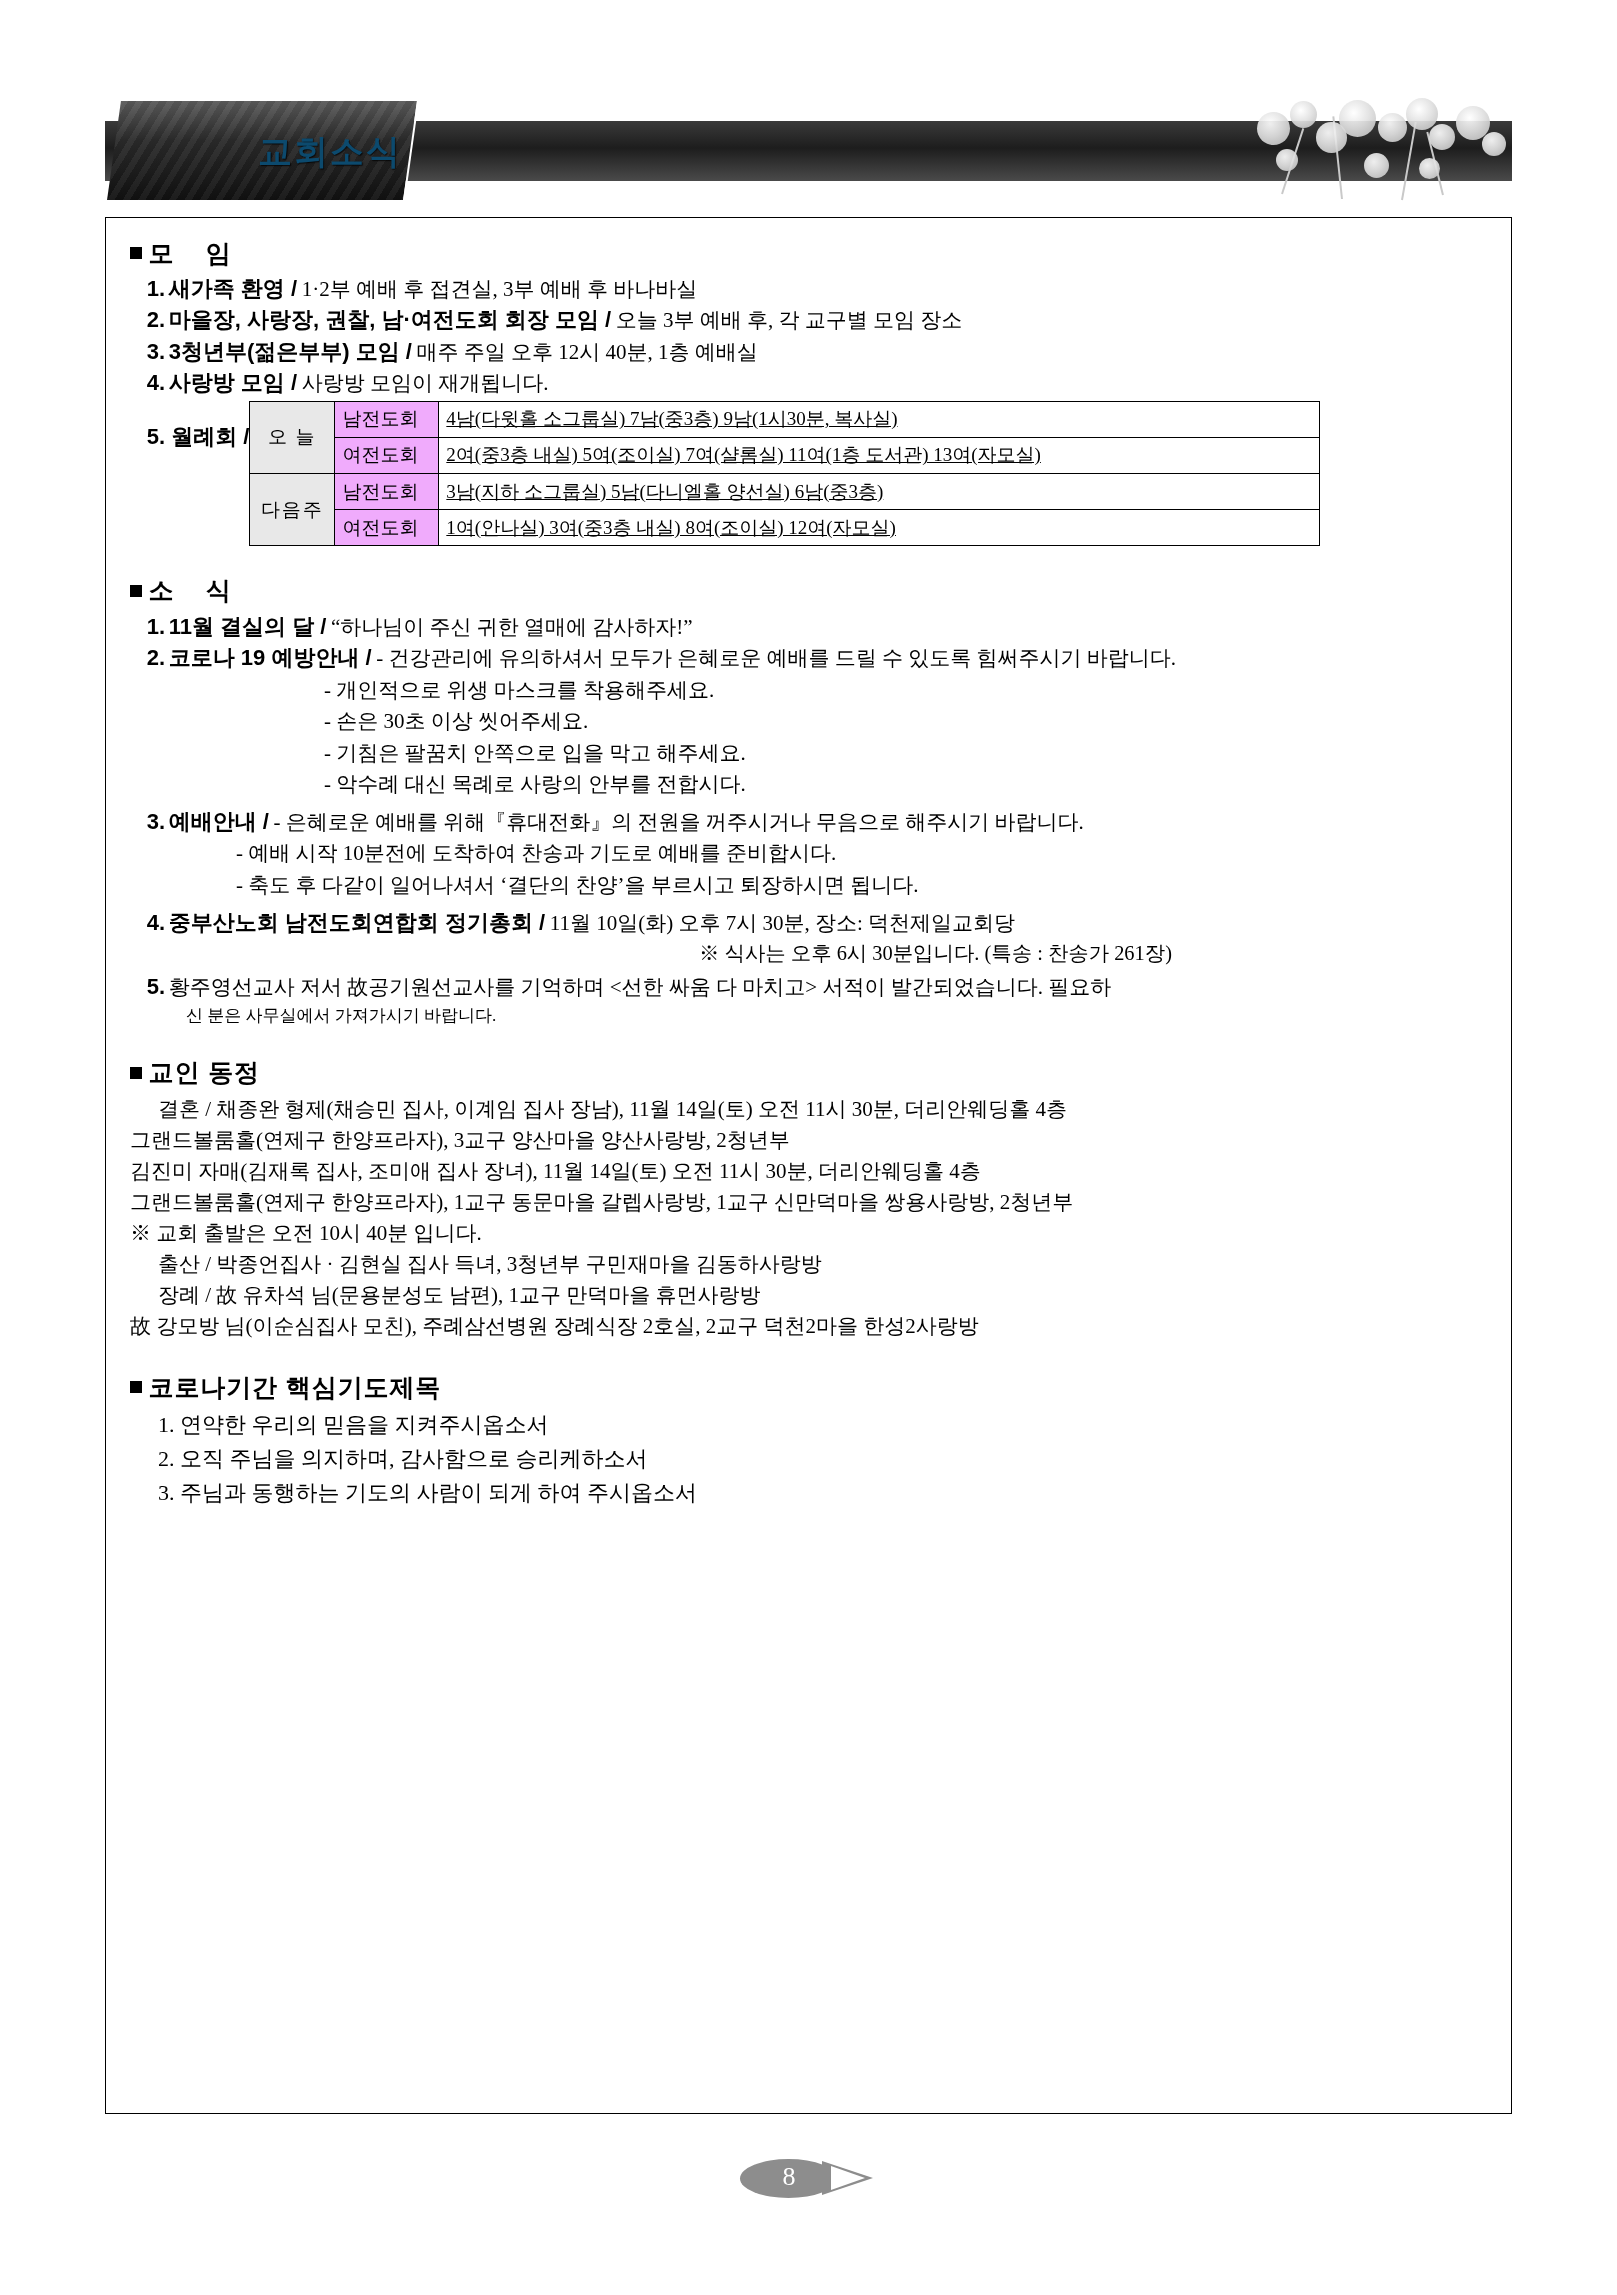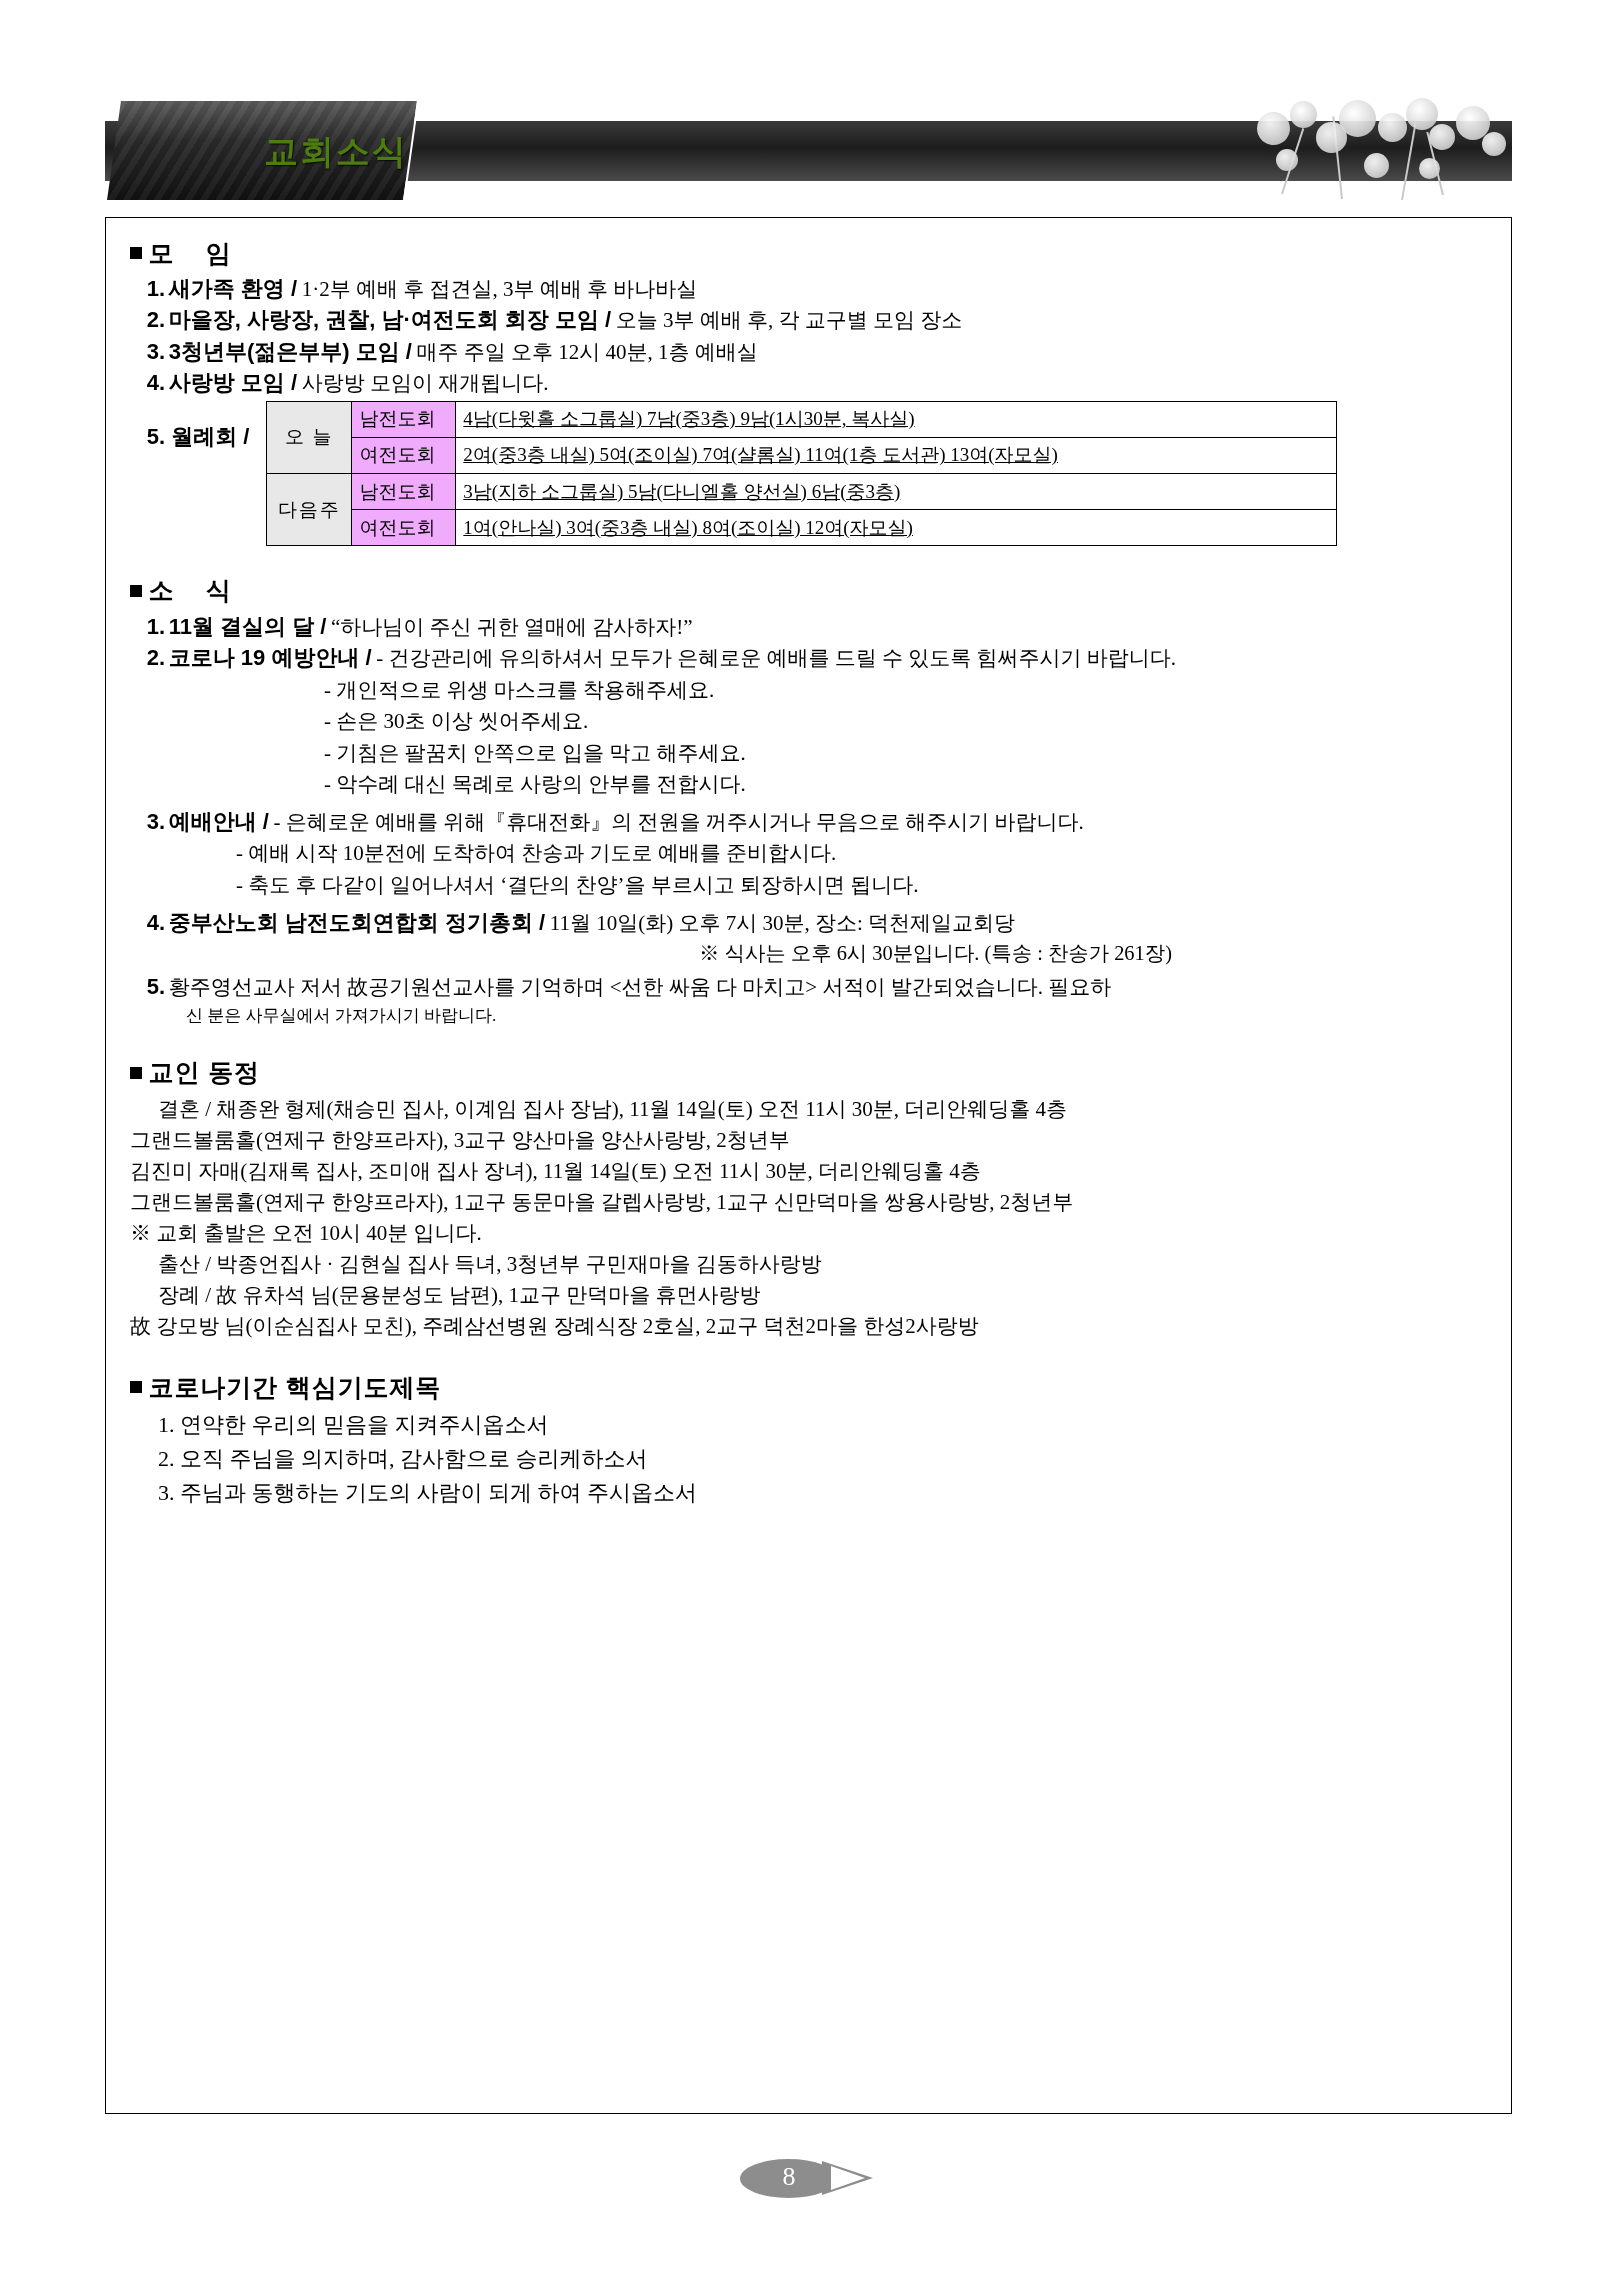--- a/index.html
+++ b/index.html
@@ -56,24 +56,23 @@
       repeating-linear-gradient(115deg, rgba(255,255,255,0.05) 0 6.5px, rgba(0,0,0,0.05) 6.5px 14px);
   }
   .banner-title {
     position: absolute;
     left: 153px;
     top: 36px;
     font-family: "Liberation Sans", sans-serif;
     font-weight: bold;
     font-size: 34px;
     letter-spacing: 1.9px;
-    color: #4d7c0f;
+    color: #0c4a6e;
     z-index: 5;
     text-shadow: 0.9px 0.9px 1.4px rgba(0,0,0,0.8);
-    margin-left: 6px;
   }
   .banner-flowers {
     position: absolute;
     right: 0;
     top: 0;
     width: 287px;
     height: 116px;
     overflow: hidden;
   }
   .flower {
@@ -169,21 +168,21 @@
   }
   .table-label {
     font-family: "Liberation Sans", sans-serif;
     font-weight: bold;
     font-size: 22px;
     white-space: nowrap;
     padding-top: 21px;
   }
   table.meet {
     border-collapse: collapse;
-    margin-left: 17px;
+    margin-left: 0;
   }
   table.meet td {
     border: 0.9px solid #000;
     font-family: "Liberation Serif", serif;
     font-size: 19px;
     padding: 4.6px 7.4px;
     vertical-align: middle;
   }
   td.when {
     font-family: "Liberation Sans", sans-serif;

